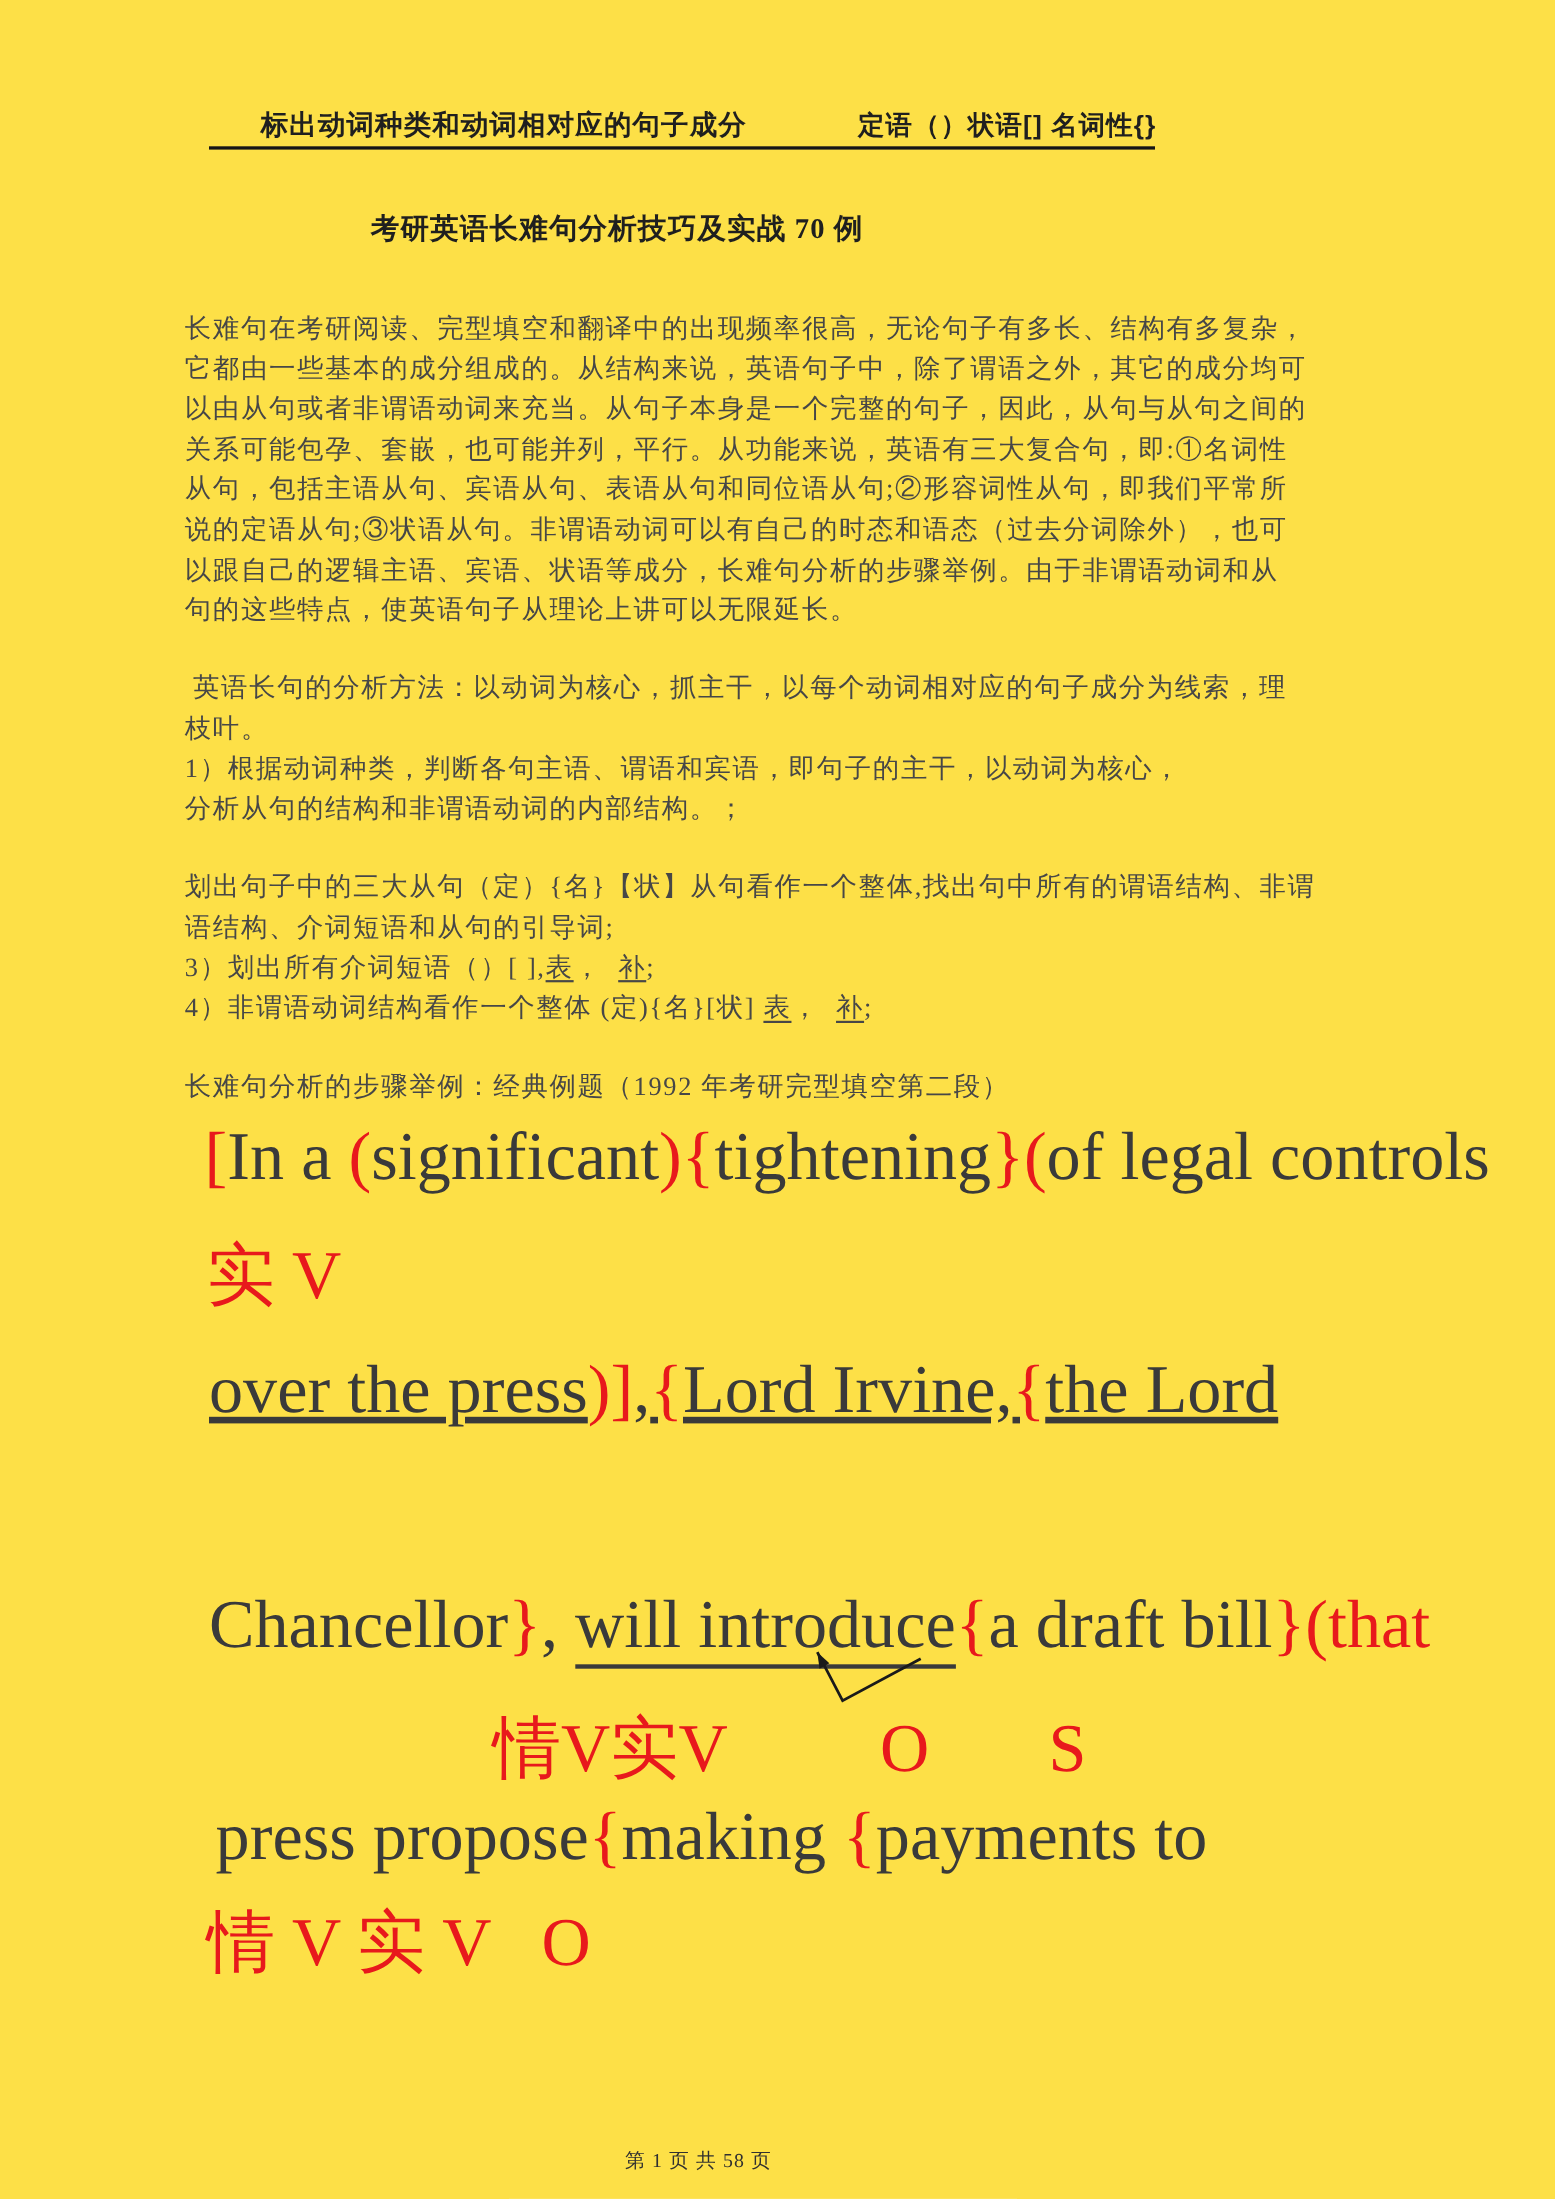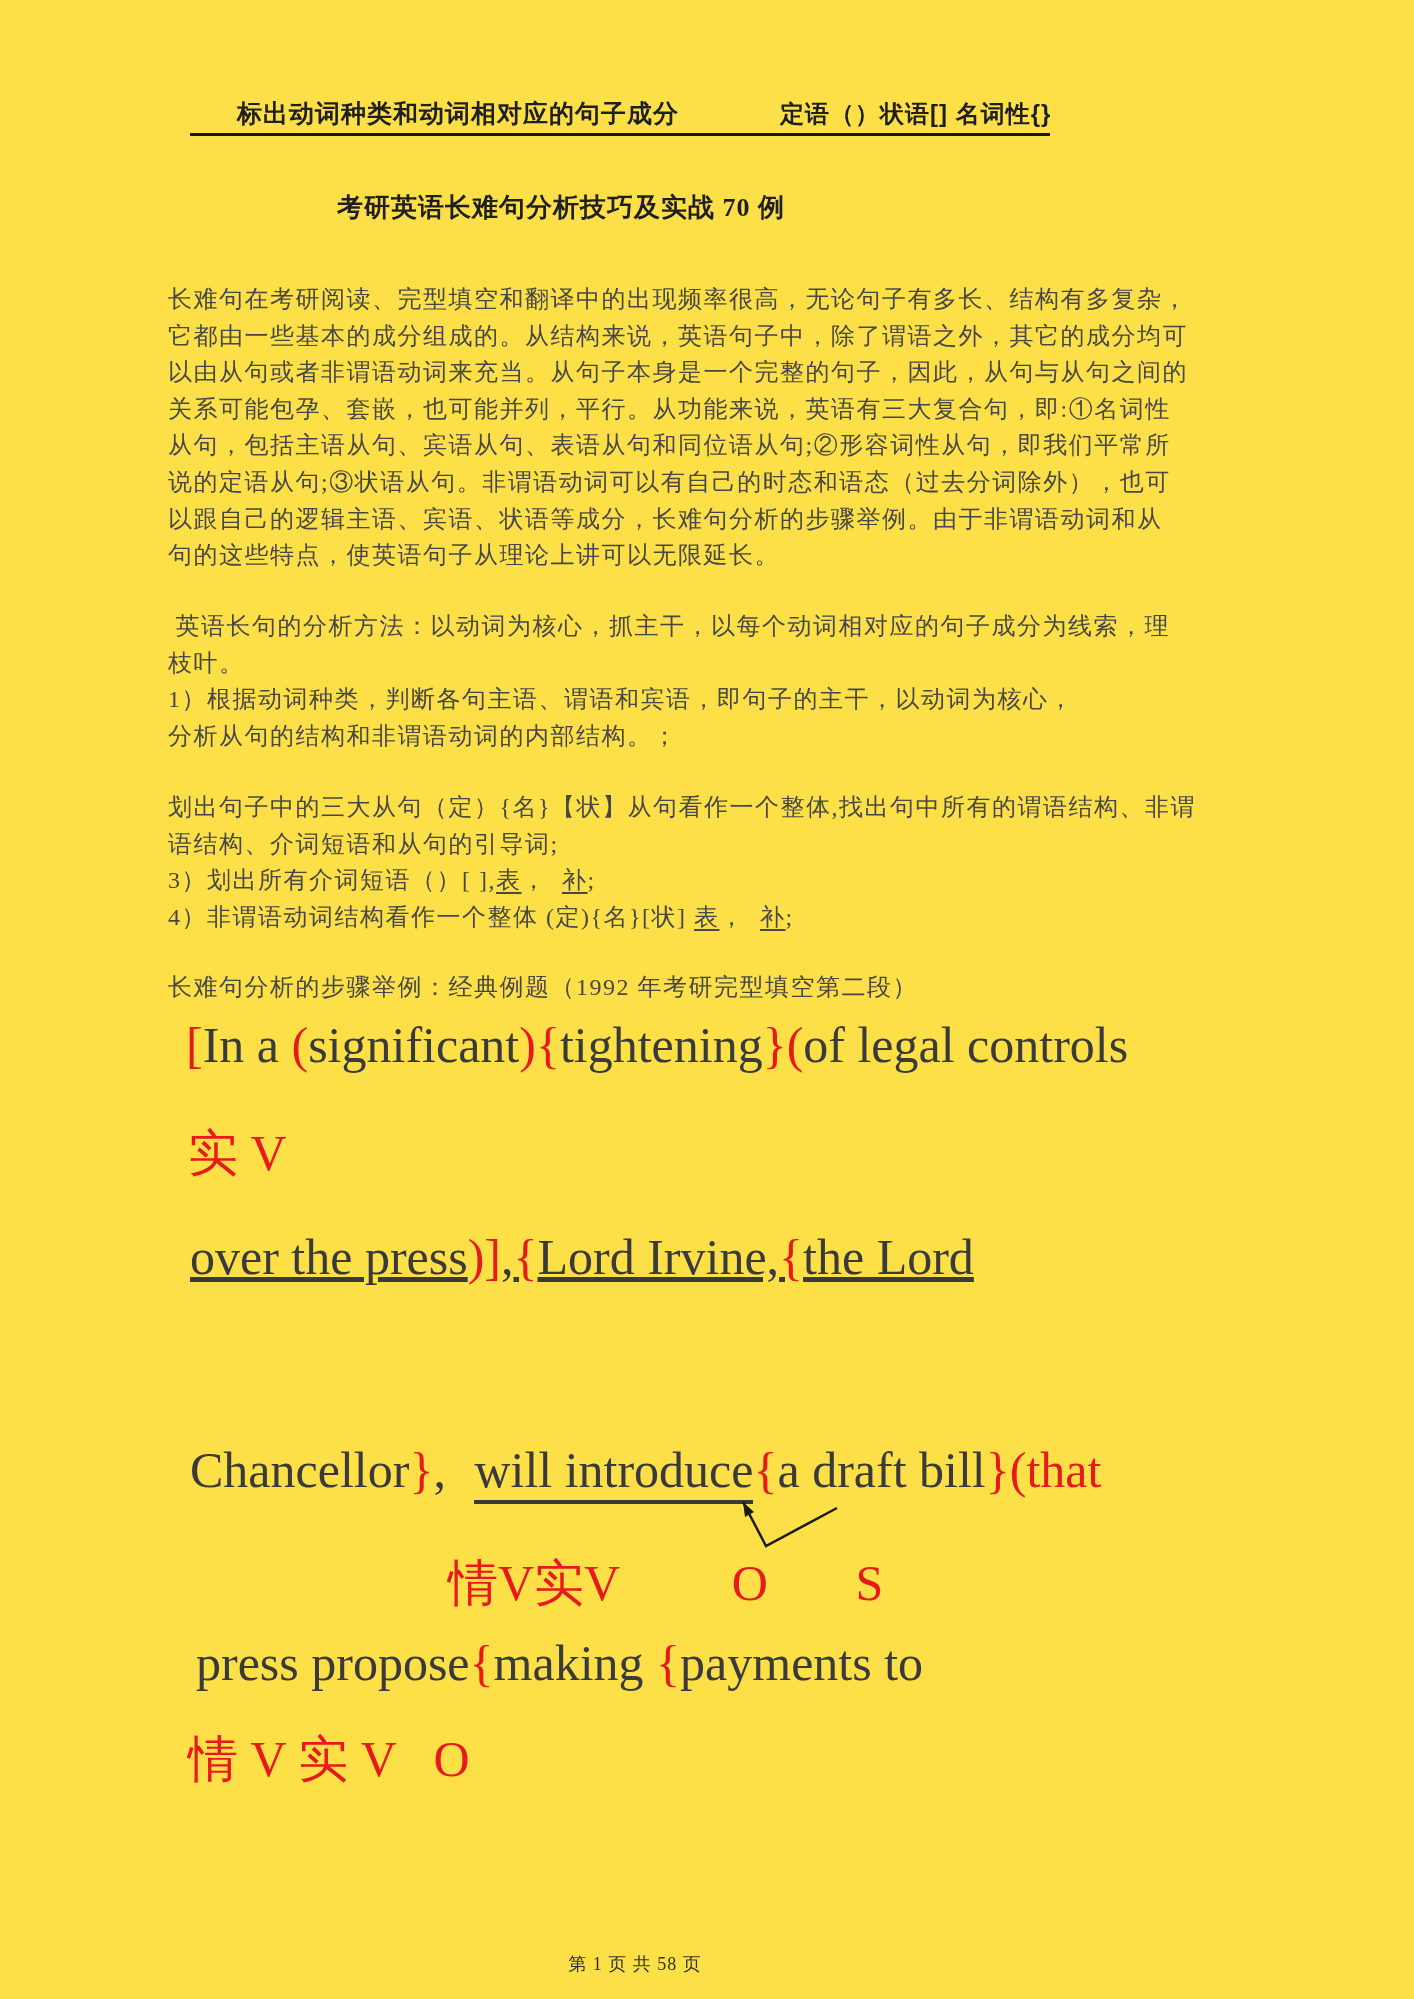--- a/index.html
+++ b/index.html
@@ -44,25 +44,25 @@
   .method{top:608px;}
   .steps{top:789px;}
   .steps .u{text-decoration:underline;text-underline-offset:4px;}
   .caption{
     position:absolute;left:168px;top:971px;
     font-size:24px;letter-spacing:1.5px;white-space:pre;color:#474747;
   }
   
   .big{
     position:absolute;left:186px;
-    font-size:50px;color:#3a3a3a;
+    font-size:62px;color:#3a3a3a;
     white-space:pre;line-height:1.18;text-align:center;
   }
   .big .red{color:var(--red,#e8191c);}
-  .big .u{border-bottom:4px solid #3a3a3a;padding-bottom:2px;margin-left:16px;}
+  .big .u{border-bottom:4px solid #3a3a3a;padding-bottom:2px;}
   .pos-a{top:1016px;}
   .pos-b{top:1124px;left:188px;}
   .pos-c{top:1228px;left:190px;text-decoration:underline;}
   .pos-d{top:1341px;left:430px;}
   .pos-e{top:1441px;left:190px;}
   .pos-f{top:1554px;left:448px;}
   .pos-g{top:1634px;left:196px;}
   .pos-h{top:1730px;left:188px;}
   
   .arrow{position:absolute;left:731px;top:1494px;}

